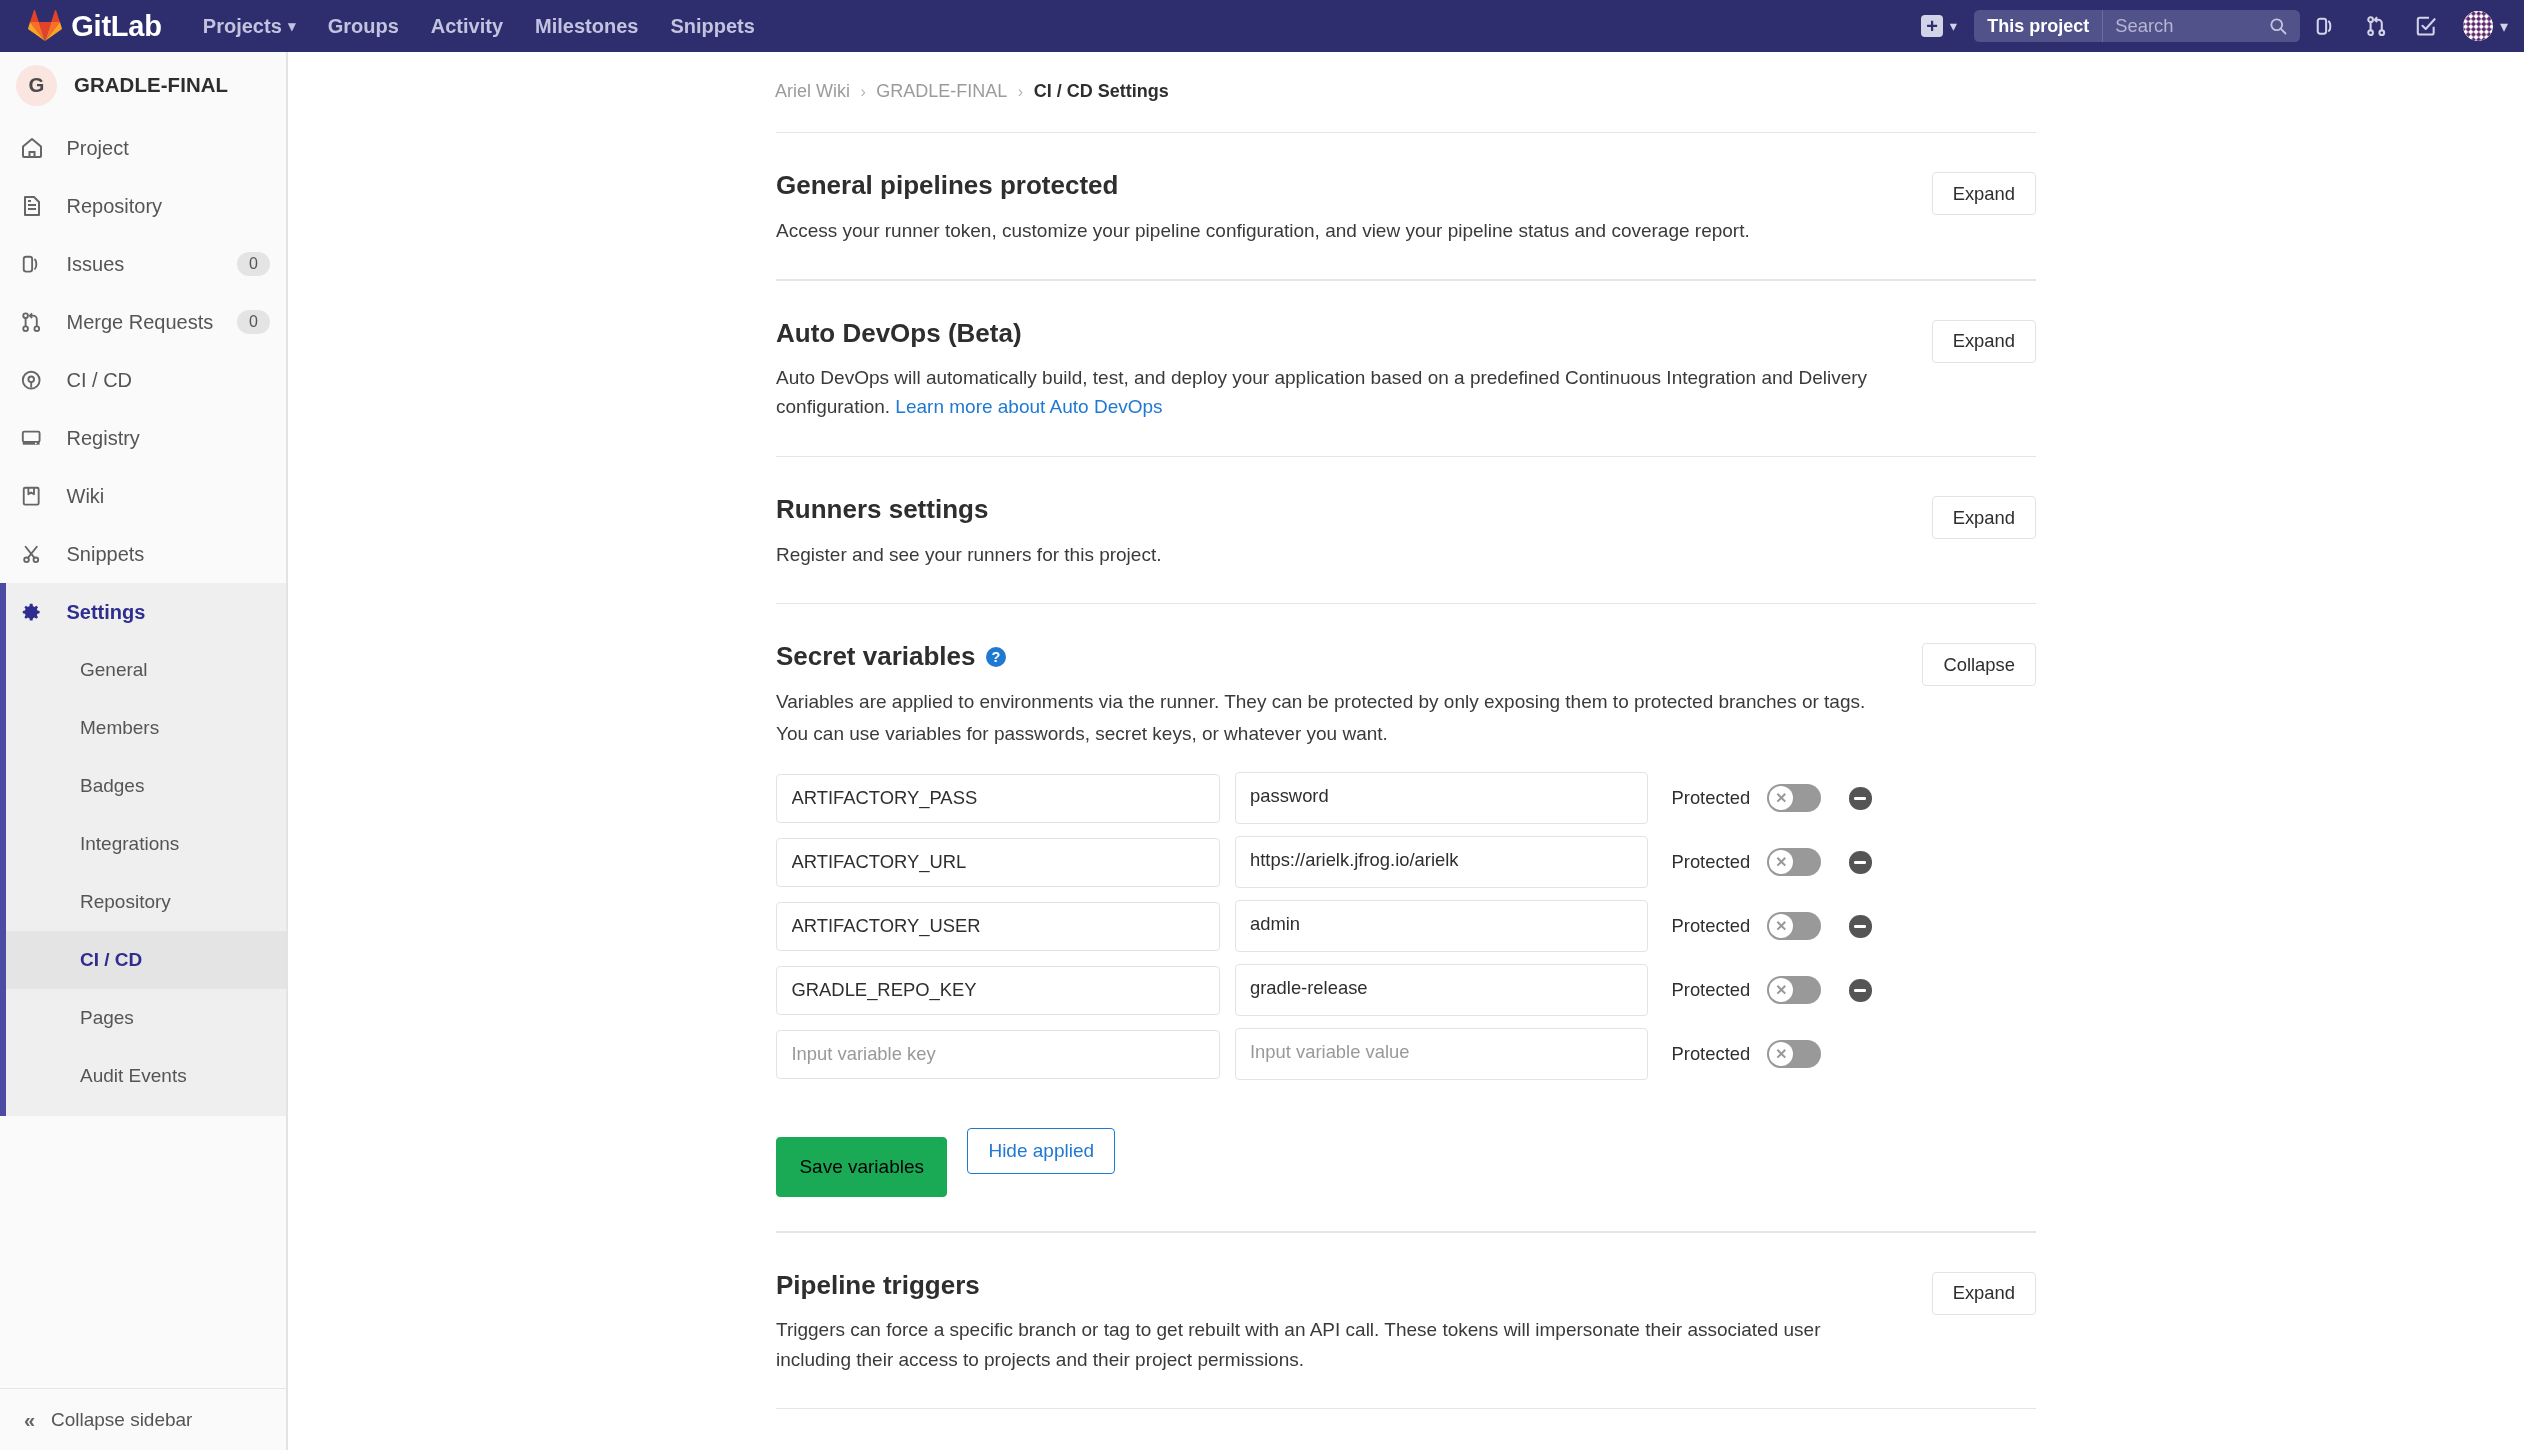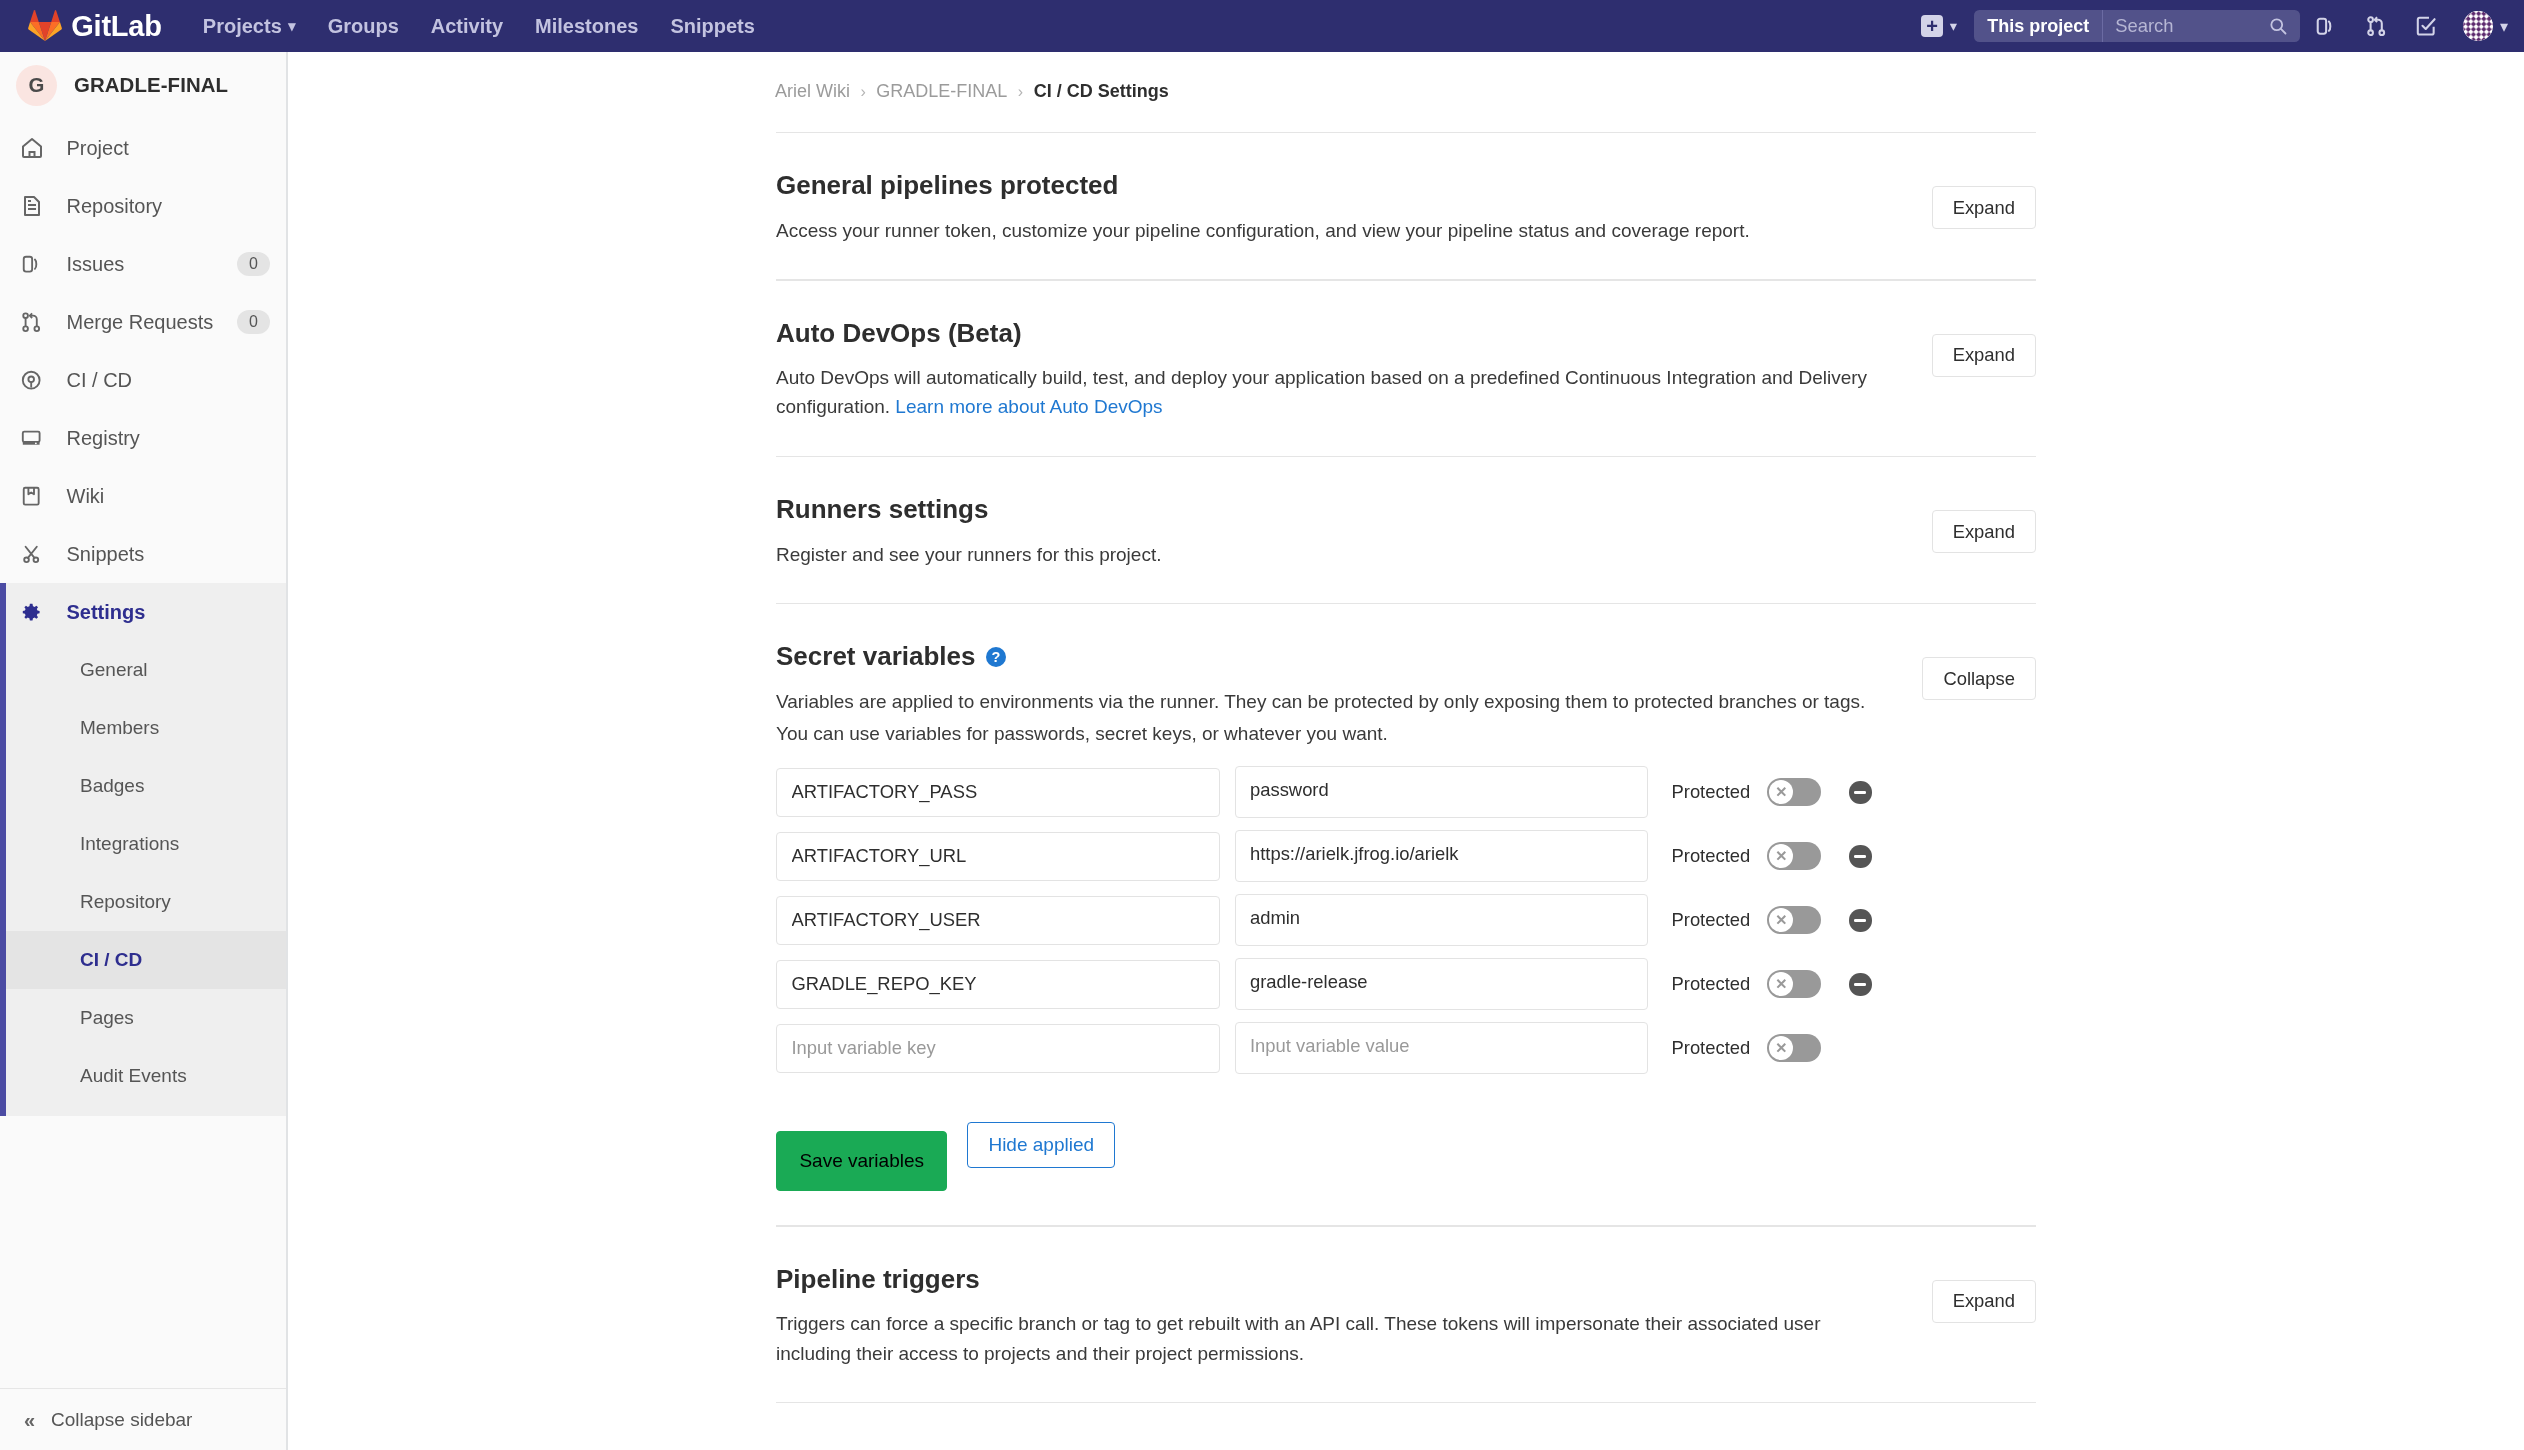--- a/index.html
+++ b/index.html
@@ -169,25 +169,25 @@
   .sec-desc {
     font-size: 19px; color: #3a3a3a; line-height: 1.55;
     margin-top: 14.5px; max-width: 1111px;
   }
   .sec-desc a { color: #1f78d1; text-decoration: none; cursor: pointer; }
   .toggle-btn {
     flex: 0 0 auto;
     border: 1.3px solid #e3e3e3; background: #fff; color: #2e2e2e;
     font-size: 18.4px; font-family: inherit;
     padding: 0 20px; height: 43px; min-width: 104px;
-    border-radius: 4px; cursor: pointer; margin-top: 16px;
+    border-radius: 4px; cursor: pointer; margin-top: 2px;
   }
 
   
-  .vars { margin-top: 18px; }
+  .vars { margin-top: 24px; }
   .var-row {
     display: flex; align-items: center; margin-bottom: 12px;
   }
   .var-key, .var-val {
     border: 1.3px solid #e3e3e3; border-radius: 4px; background: #fff;
     font-family: inherit; font-size: 18.4px; color: #2e2e2e;
     padding: 0 14.5px; outline: none;
   }
   .var-key { width: 444px; height: 49px; }
   .var-val {

